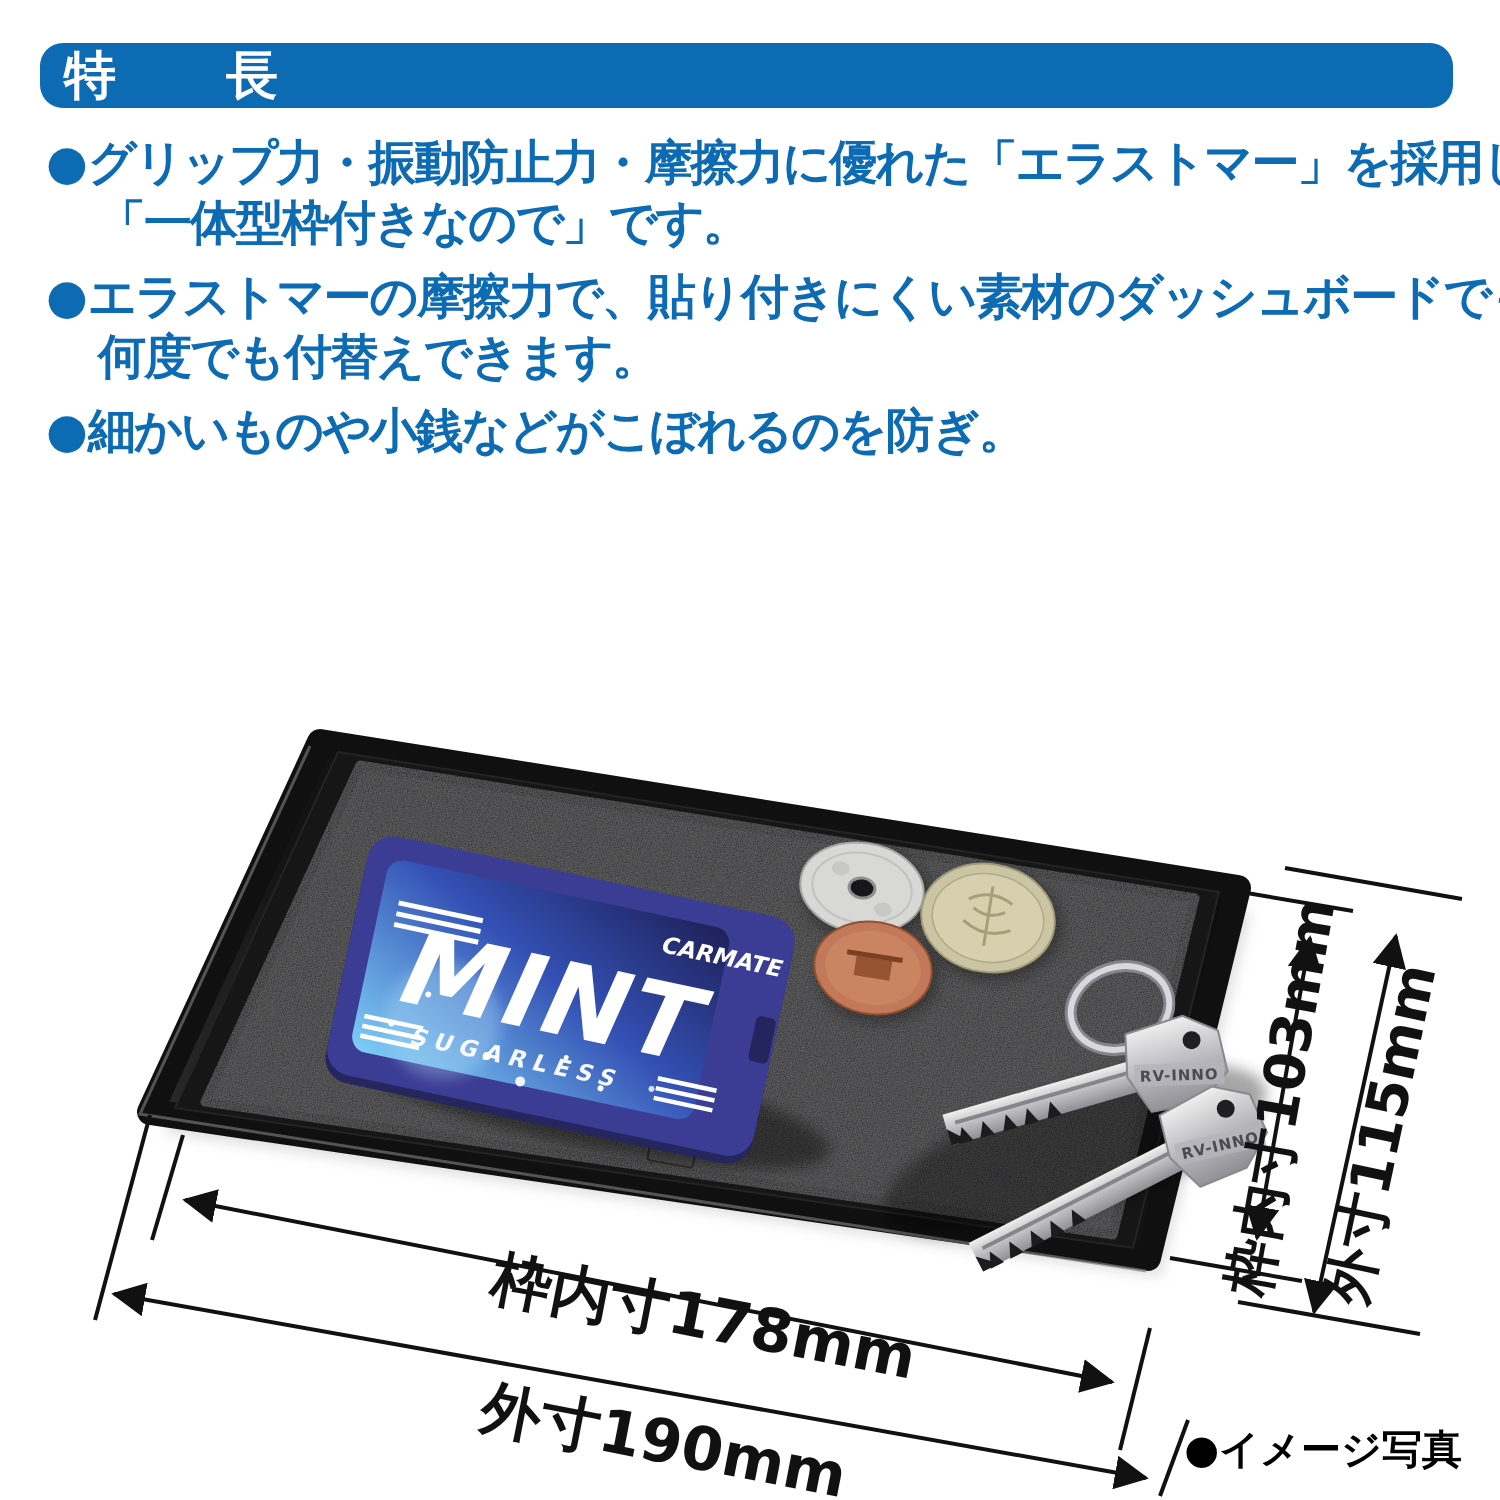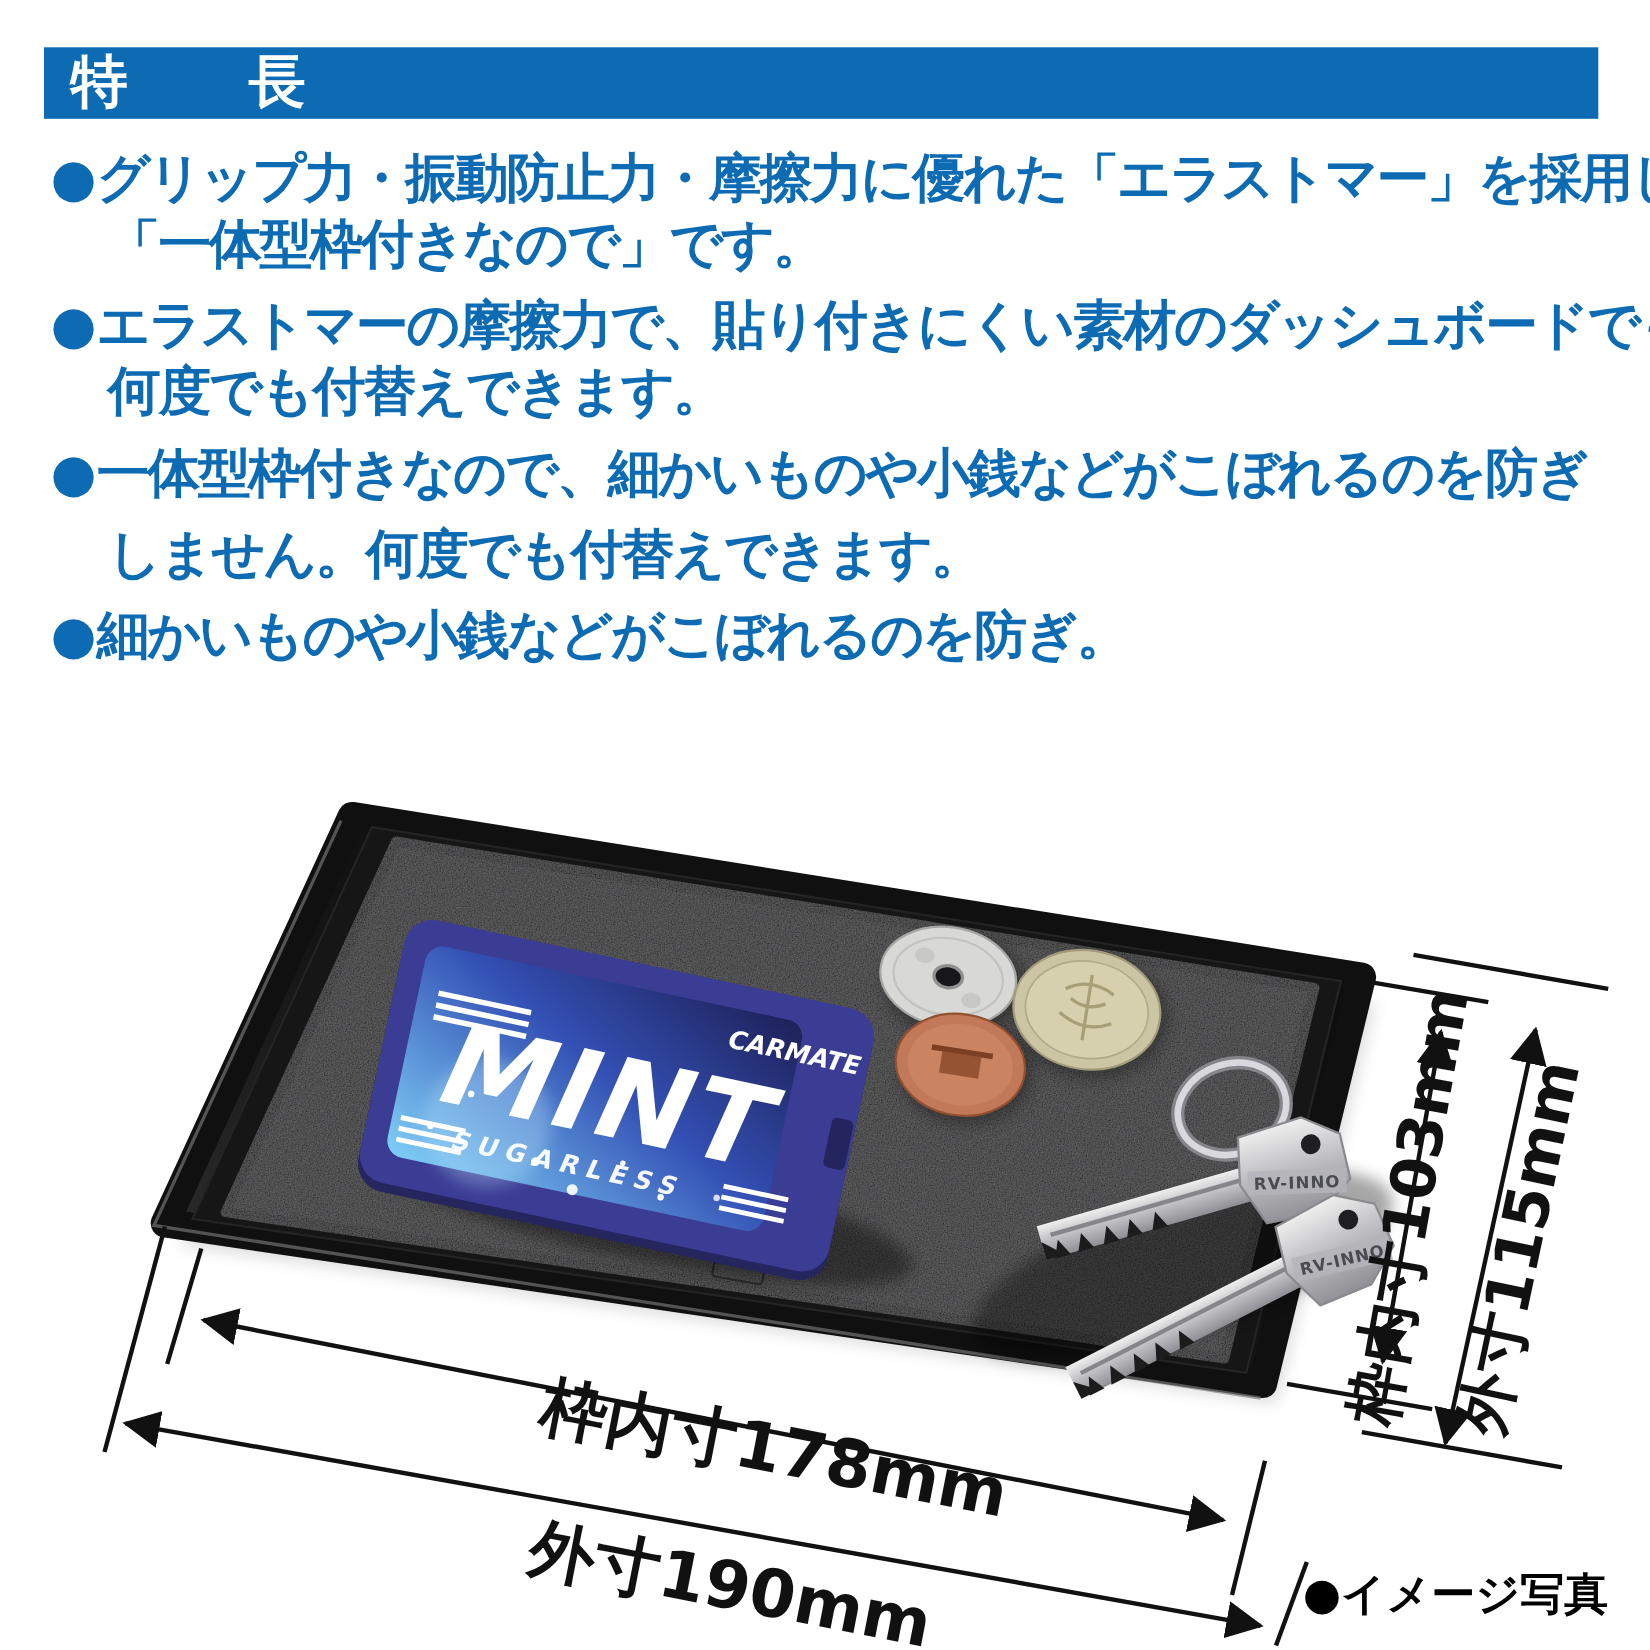--- a/index.html
+++ b/index.html
@@ -1,21 +1,21 @@
 <!DOCTYPE html>
 <html><head>
 <meta charset="utf-8">
 <style>
   html,body{margin:0;padding:0;}
   body{
     width:1500px;height:1500px;background:#ffffff;position:relative;overflow:hidden;
     font-family:"DejaVu Sans","Liberation Sans",sans-serif;
   }
   .header{
-    position:absolute;left:40px;top:43px;width:1413px;height:65px;background:#0c6bb3;
+    position:absolute;left:40px;top:43px;width:1413px;height:65px;background:#0c6bb3;border-radius:23px;
   }
   .header-title{
     display:block;color:#ffffff;font-weight:700;font-size:52px;line-height:64px;
     padding-left:24px;letter-spacing:2px;white-space:pre;
   }
   .features{
     position:absolute;left:46px;top:132px;width:1430px;
     color:#0c6bb3;font-weight:700;font-size:48px;letter-spacing:-2px;
   }
   .feat{margin-bottom:14px;}
@@ -40,24 +40,22 @@
 <div class="features">
   <div class="feat">
     <div class="fline"><span class="blt">●</span><span>グリップ力・振動防止力・摩擦力に優れた「エラストマー」を採用した、</span></div>
     <div class="fline cont"><span>「一体型枠付きなので」です。</span></div>
   </div>
   <div class="feat">
     <div class="fline"><span class="blt">●</span><span>エラストマーの摩擦力で、貼り付きにくい素材のダッシュボードでも</span></div>
     <div class="fline cont"><span>何度でも付替えできます。</span></div>
   </div>
   <div class="feat">
-    <div class="fline"><span class="blt">●</span><span>一体型枠付きなので、細かいものや小銭などがこぼれるのを防ぎ</span></div>
-  </div>
-  <div class="feat">
-    <div class="fline cont"><span>しません。何度でも付替えできます。</span></div>
+  </div>
+  <div class="feat">
   </div>
   <div class="feat">
     <div class="fline"><span class="blt">●</span><span>細かいものや小銭などがこぼれるのを防ぎ。</span></div>
   </div>
 </div>
 
 <svg class="photo" width="1500" height="790" viewBox="0 0 1500 790">
   <defs>
     <linearGradient id="trayG" x1="0" y1="1" x2="1" y2="0">
       <stop offset="0" stop-color="#343434"></stop>

